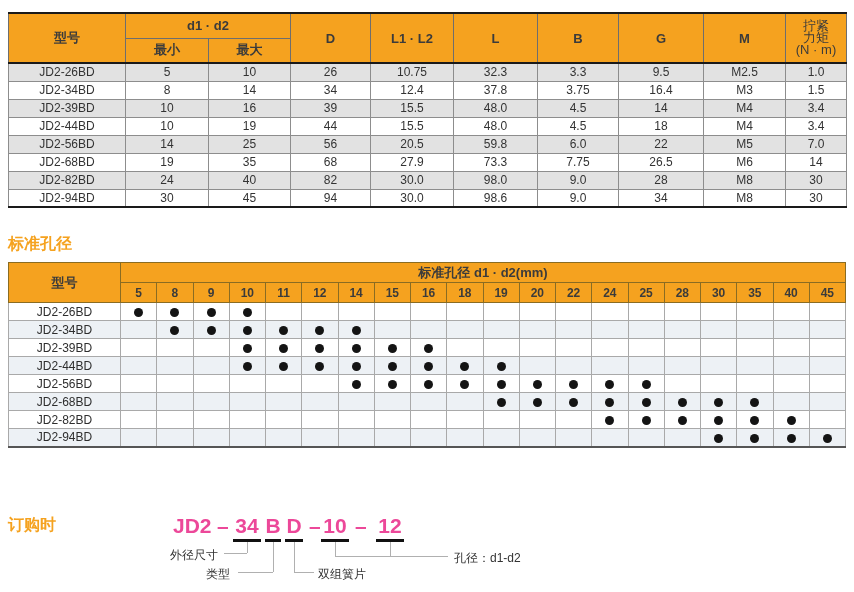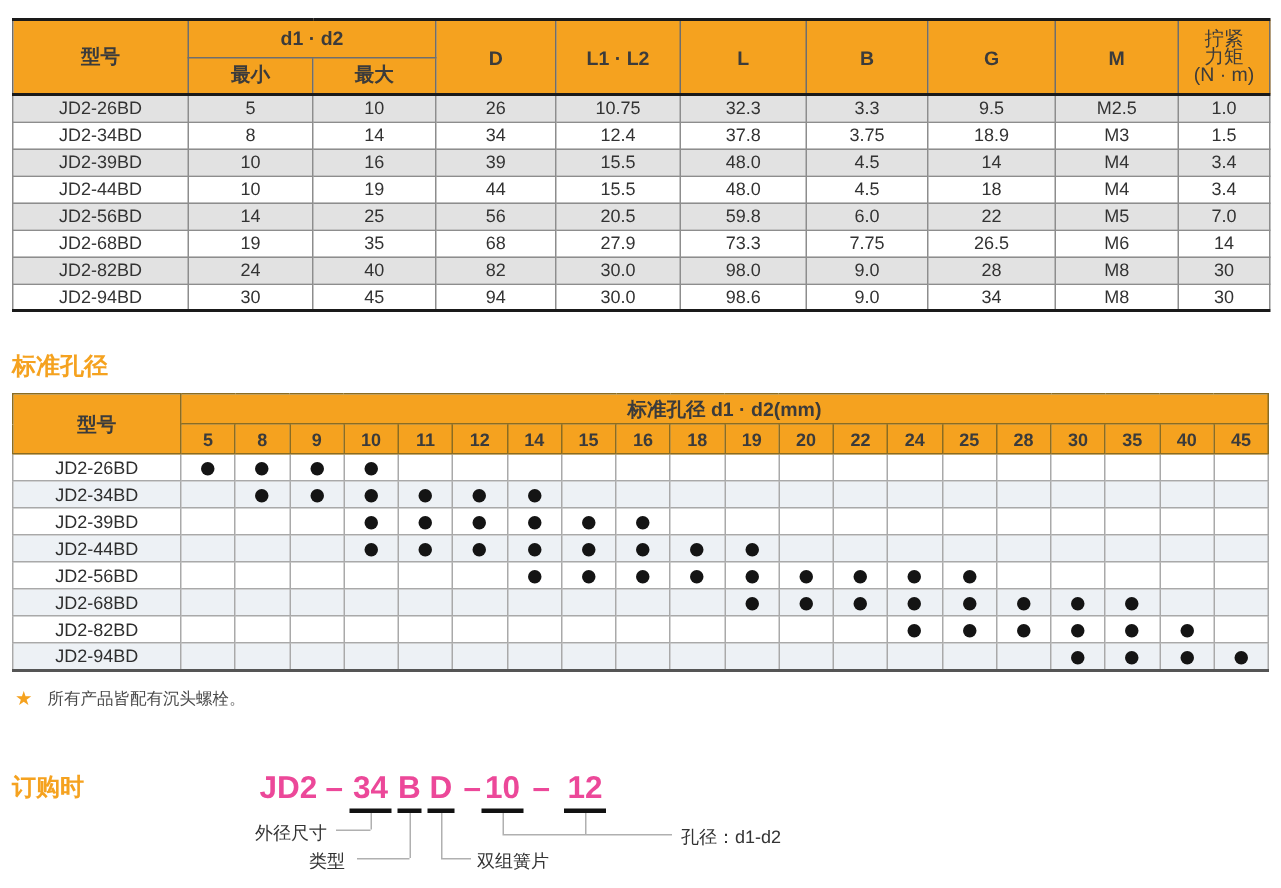--- a/index.html
+++ b/index.html
@@ -109,21 +109,21 @@
           <td>1.0</td>
         </tr>
         <tr>
           <td>JD2-34BD</td>
           <td>8</td>
           <td>14</td>
           <td>34</td>
           <td>12.4</td>
           <td>37.8</td>
           <td>3.75</td>
-          <td>18.9</td>
+          <td>16.4</td>
           <td>M3</td>
           <td>1.5</td>
         </tr>
         <tr>
           <td>JD2-39BD</td>
           <td>10</td>
           <td>16</td>
           <td>39</td>
           <td>15.5</td>
           <td>48.0</td>
@@ -431,21 +431,20 @@
           <td></td>
           <td><span class="dot"></span></td>
           <td><span class="dot"></span></td>
           <td><span class="dot"></span></td>
           <td><span class="dot"></span></td>
         </tr>
       </tbody>
   </table>
 
   <div class="notes">
-      <div class="note-line"><span class="star">★</span><span class="note-text">所有产品皆配有沉头螺栓。</span></div>
     </div>
 
   <div class="order-area">
     <div class="section-title" style="top:7px;">订购时</div>
 
     <span class="tok" style="left:173px;">JD2</span>
     <span class="tok" style="left:217px;">–</span>
     <span class="tok u" style="left:233px;width:28px;">34</span>
     <span class="tok u" style="left:265px;width:16px;">B</span>
     <span class="tok u" style="left:285px;width:18px;">D</span>

